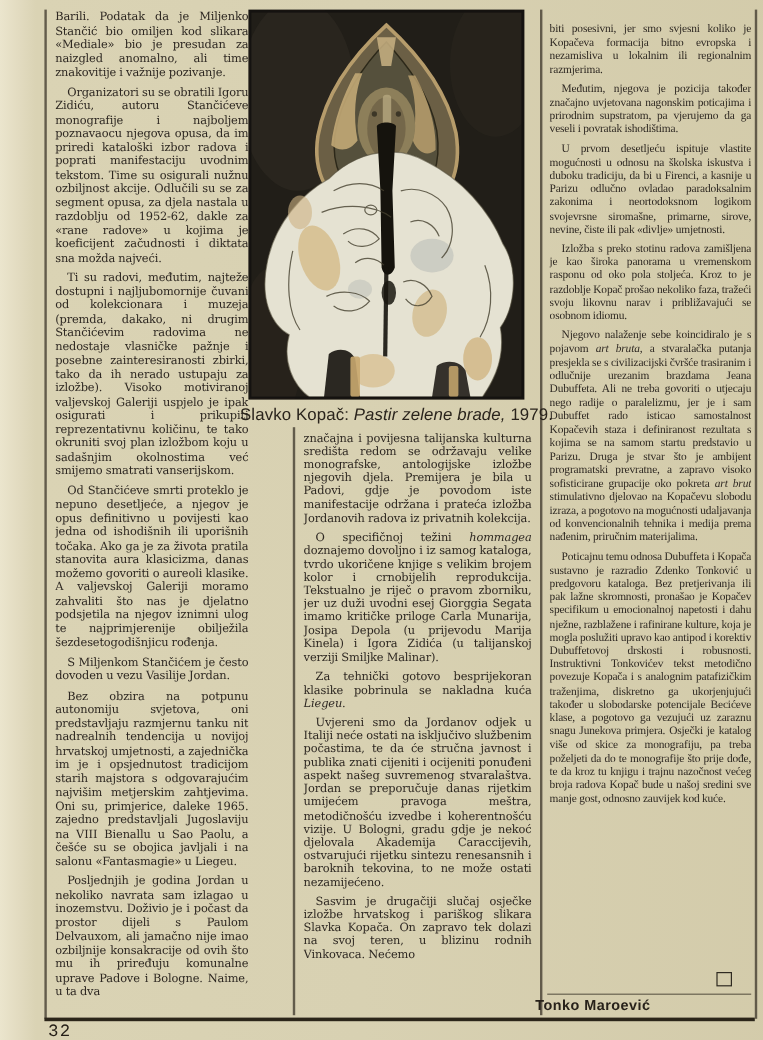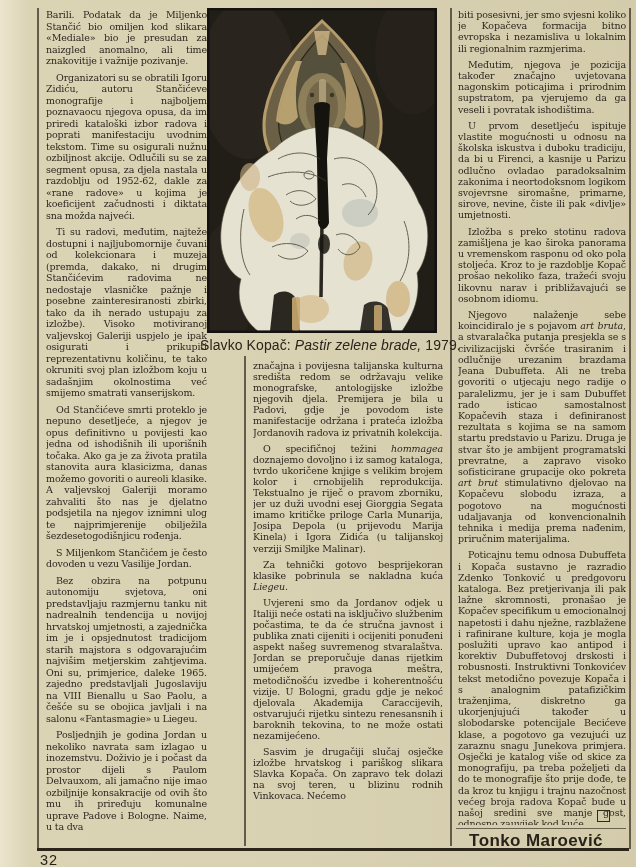--- a/index.html
+++ b/index.html
@@ -21,49 +21,49 @@
     letter-spacing:-0.12px;
     word-spacing:-0.2px;
     hyphens:auto;-webkit-hyphens:auto;
   }
   .col p{margin:0;text-indent:10px;}
   .col p + p{margin-top:5px;}
   .col p.noindent{text-indent:0;}
   .col em{font-style:italic;}
   .col-left{left:46px;top:9px;width:161px;height:837px;line-height:11.5px;}
   .col-mid{left:253px;top:360px;width:190px;height:486px;line-height:11.1px;}
-  .col-right{left:458px;top:9px;width:168px;height:816px;line-height:11.2px;}
+  .col-right{left:458px;top:20px;width:168px;height:816px;line-height:11.2px;font-family:Liberation Serif, serif;}
   .photo{
     position:absolute;left:208px;top:9px;width:228px;height:323px;
     box-shadow:0 0 0 1px #141210;
     background:#211e18;
   }
   .caption{
     position:absolute;left:200px;top:337px;width:244px;
     text-align:left;
     font-family:"Liberation Sans", sans-serif;
     font-size:14px;color:#2a241c;letter-spacing:.1px;
     white-space:nowrap;
   }
   .caption .t{font-style:italic;}
   .author-rule{position:absolute;left:456px;top:828px;width:170px;height:1px;background:var(--rule);opacity:.7;}
   .author{
     position:absolute;left:446px;top:831px;width:180px;
-    text-align:center;
+    text-align:left;
     font-family:"Liberation Sans", sans-serif;
-    font-weight:bold;font-size:17px;letter-spacing:.4px;color:#28221a;
+    font-weight:bold;font-size:12px;letter-spacing:.4px;color:#28221a;
   }
   .end-marker{
     position:absolute;left:597px;top:810px;width:11px;height:10px;
     border:1.6px solid #2f2a21;background:transparent;
   }
   .bottom-rule{position:absolute;left:37px;top:848px;width:592px;height:3px;background:#2b2519;}
   .page-number{
     position:absolute;left:40px;top:852px;
-    font-family:Liberation Sans, sans-serif;
+    font-family:Liberation Mono, monospace;
     font-size:14.5px;color:#251f17;letter-spacing:1px;
   }
 </style>
 </head>
 <body>
 
 <div class="page">
 
   <div class="vrule" style="left:37px;top:8px;height:841px;"></div>
   <div class="vrule" style="left:629px;top:8px;height:841px;"></div>

